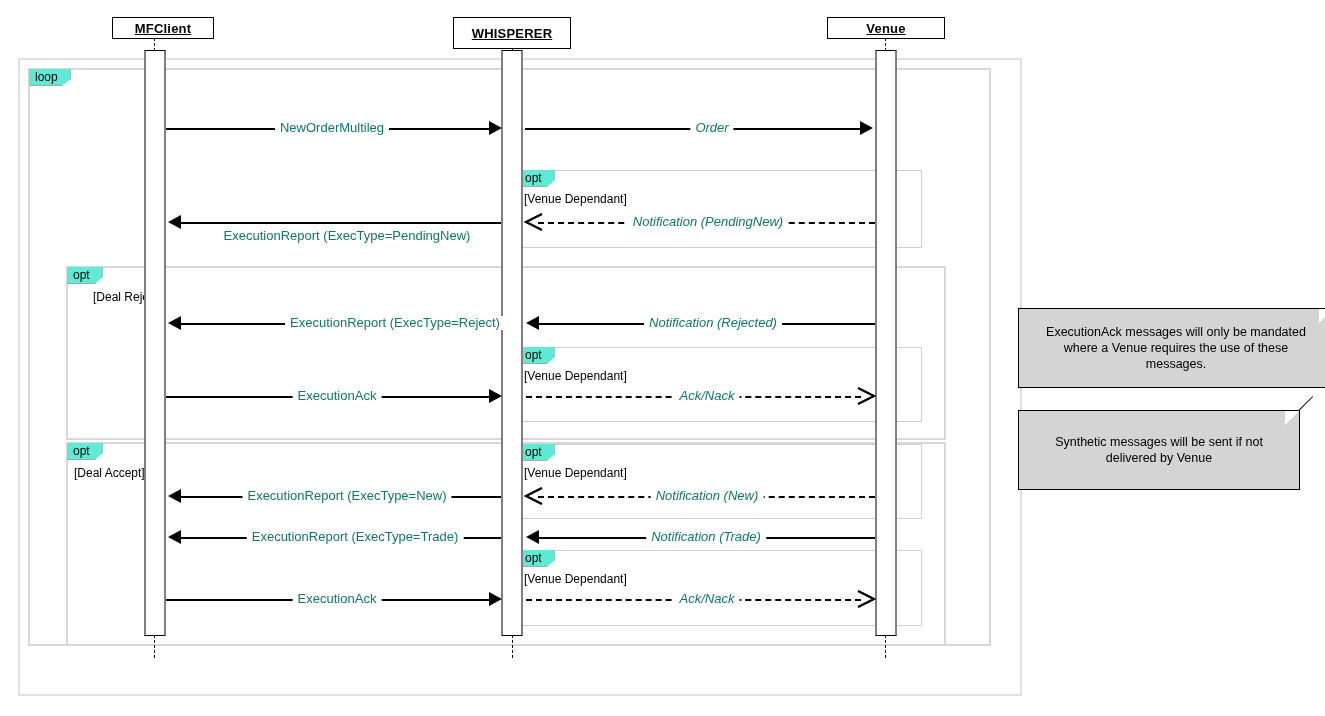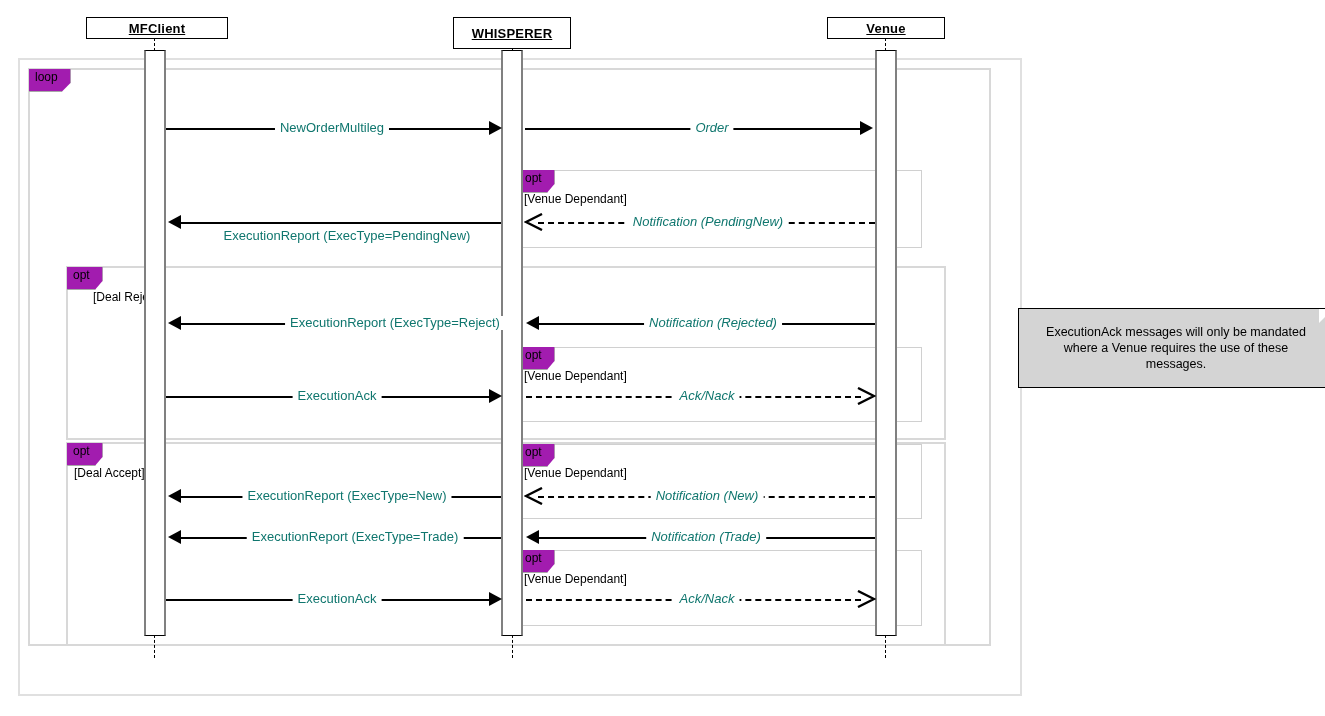--- a/index.html
+++ b/index.html
@@ -64,26 +64,26 @@
     border: 2px solid #d8d8d8;
     box-sizing: border-box;
     background: transparent;
   }
   .fragment-inner {
     border: 1.5px solid #d0d0d0;
   }
   .frag-label {
     position: absolute;
     left: -1px; top: -1px;
-    background: #a21caf;
+    background: #5eead4;
     border-right: 1.5px solid #a8a8a8;
     border-bottom: 1.5px solid #a8a8a8;
     font-size: 12px;
     color: #000;
-    padding: 2px 12px 7px 6px;
+    padding: 2px 12px 1px 6px;
     line-height: 13px;
     
     clip-path: polygon(0 0, 100% 0, 100% 60%, 78% 100%, 0 100%);
   }
   .frag-guard {
     position: absolute;
     font-size: 12px;
     color: #000;
     white-space: nowrap;
     line-height: 13px;
@@ -190,21 +190,21 @@
   </div>
 
   <div class="abs lifeline-line" style="left:154px; top:38px; height:620px;"></div>
   <div class="abs lifeline-line" style="left:512px; top:38px; height:620px;"></div>
   <div class="abs lifeline-line" style="left:885px; top:38px; height:620px;"></div>
 
   <div class="abs activation" style="left:144px; top:50px; width:22px; height:586px;"></div>
   <div class="abs activation" style="left:501px; top:50px; width:22px; height:586px;"></div>
   <div class="abs activation" style="left:875px; top:50px; width:22px; height:586px;"></div>
 
-  <div class="abs lifeline-head" style="left:86px; top:17px; width:142px; height:22px;text-align:center;">
+  <div class="abs lifeline-head" style="left:112px; top:17px; width:102px; height:22px;text-align:center;">
     <span>MFClient</span>
   </div>
   <div class="abs lifeline-head" style="left:453px; top:17px; width:118px; height:32px;">
     <span>WHISPERER</span>
   </div>
   <div class="abs lifeline-head" style="left:827px; top:17px; width:118px; height:22px;">
     <span>Venue</span>
   </div>
 
   <div class="abs msg-line msg-solid" style="left:166px; top:128px; width:327px;"></div>
@@ -292,14 +292,21 @@
   <div class="msg-label italic" style="left:707px; top:599px;">Ack/Nack</div>
 
   <div class="note" style="left:1018px; top:308px; width:316px; height:80px;">
     <div class="note-body">
       <span>ExecutionAck messages will only be mandated where a Venue requires the use of these messages.</span>
     </div>
     <div class="note-fold-tri"></div>
     <div class="note-fold-line"></div>
   </div>
 
+  <div class="note" style="left:1018px; top:410px; width:282px; height:80px;">
+    <div class="note-body">
+      <span>Synthetic messages will be sent if not delivered by Venue</span>
+    </div>
+    <div class="note-fold-tri"></div>
+    <div class="note-fold-line"></div>
+  </div>
 
 </div>
 
 </body></html>

